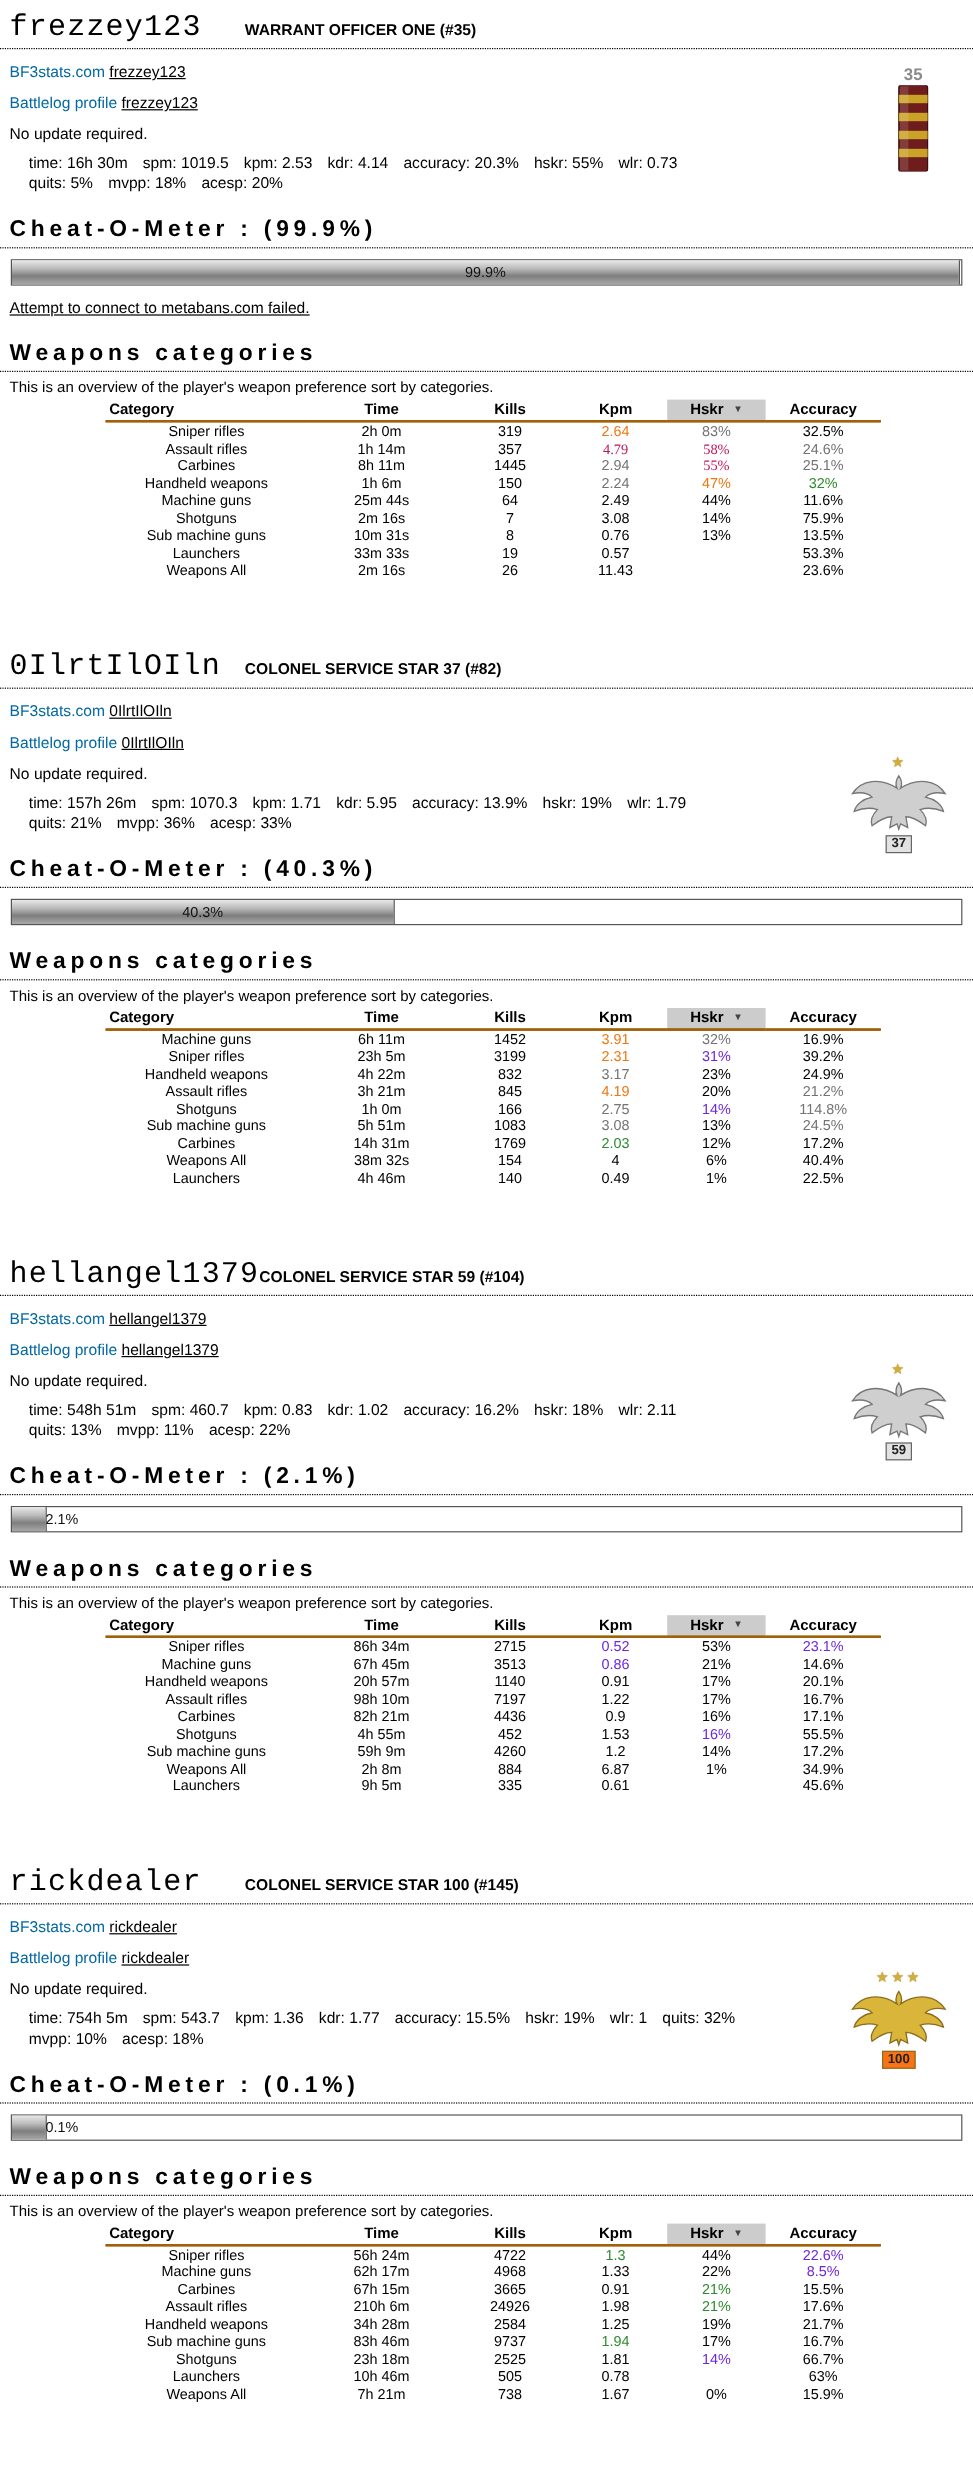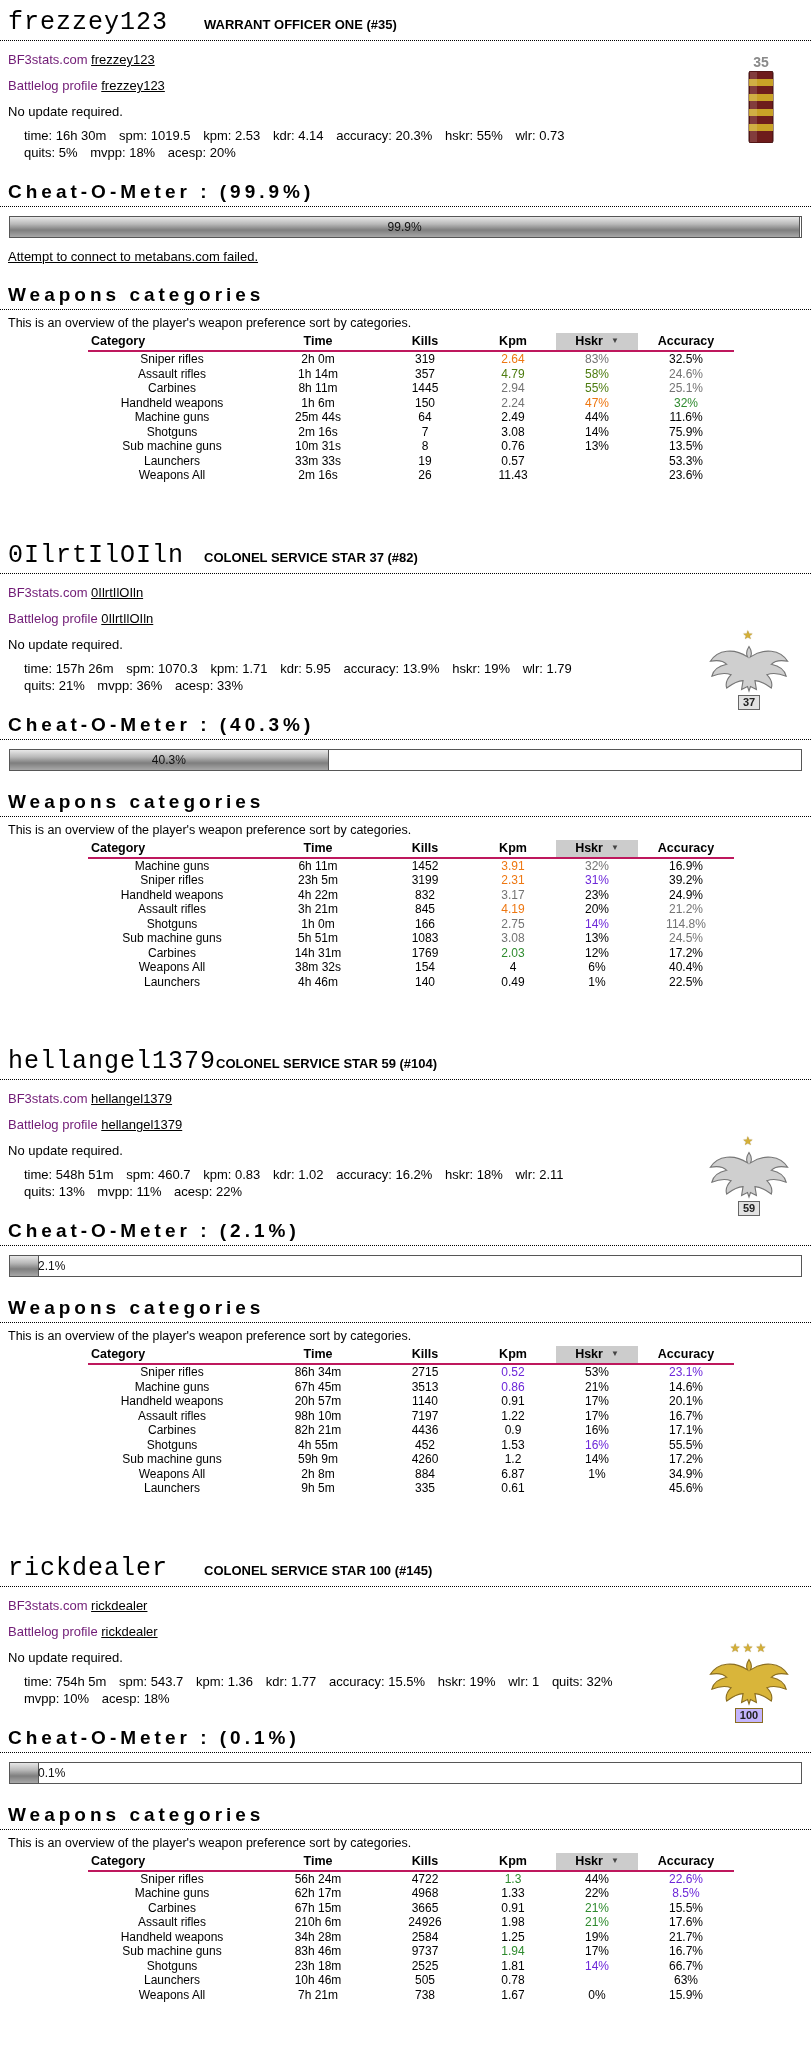--- a/index.html
+++ b/index.html
@@ -3,53 +3,53 @@
 <meta charset="utf-8">
 <style>
   html,body{margin:0;padding:0;background:#fff;color:#000;}
   body{width:811px;font-family:"Liberation Sans",sans-serif;font-size:13px;overflow-x:hidden;}
   section.player{position:relative;margin:0 0 50px 0;}
   .name-row{display:flex;align-items:baseline;border-bottom:1px dotted #000;padding:8px 0 3px 8px;}
   .pname{font-family:"Liberation Mono","DejaVu Sans Mono",monospace;font-weight:normal;font-size:25px;margin:0;min-width:196px;letter-spacing:1px;}
   .rank-title{font-weight:bold;font-size:13px;}
   .pbody{position:relative;}
   .link-line{margin:11px 0 0 8px;}
-  .link-line .llabel{color:#701a75;}
+  .link-line .llabel{color:#0369a1;}
   a.plink,a.mlink{color:#000;text-decoration:underline;cursor:pointer;}
   .note{margin:11px 0 0 8px;}
   .stats{margin:8px 0 0 24px;line-height:17px;max-width:602px;}
   .stat{margin-right:9px;white-space:nowrap;}
   .sec-heading{font-size:19px;font-weight:bold;letter-spacing:4px;margin:20px 0 0 0;padding:0 0 3px 8px;border-bottom:1px dotted #000;}
   .meter{margin:9px 9px 0 9px;height:20px;border:1px solid #565656;background:#fff;position:relative;}
   .meter-fill{height:100%;background:linear-gradient(to bottom,#e8e8e8 0%,#b9b9b9 35%,#7e7e7e 65%,#a8a8a8 100%);border-right:1px solid #565656;box-sizing:border-box;display:flex;align-items:center;justify-content:center;}
   .meter-fill.tiny{justify-content:flex-start;padding-left:28px;}
   .meter-label{font-size:12px;white-space:nowrap;color:#111;}
   .metabans{margin:11px 0 0 8px;}
   .desc{margin:6px 0 0 8px;font-size:12.5px;}
   table.weapons{border-collapse:collapse;margin:3px 0 0 88px;font-size:12px;}
-  table.weapons th{font-size:12.5px;font-weight:bold;text-align:center;padding:1px 3px 2px 3px;border-bottom:2px solid #be185d;}
+  table.weapons th{font-size:12.5px;font-weight:bold;text-align:center;padding:1px 3px 2px 3px;border-bottom:2px solid #a16207;}
   table.weapons th.c-cat{text-align:left;}
   table.weapons td{text-align:center;padding:0 3px;line-height:14.5px;height:14.5px;}
   .c-cat{width:162px;}.c-time{width:118px;}.c-kills{width:84px;}.c-kpm{width:80px;}.c-hskr{width:76px;}.c-acc{width:90px;}
   th.c-hskr{background:#ccc;cursor:pointer;}
   .sort-arrow{font-size:8px;color:#444;margin-left:8px;vertical-align:2px;}
   .clr-good{color:#737373;}
   .clr-good2{color:#2e8b2e;}
   .clr-warn{color:#ee7711;}
-  .clr-bad{color:#4d7c0f;}
+  .clr-bad{color:#be185d;font-family:Liberation Serif, serif;}
   .clr-muted{color:#6d28d9;}
   .rank-icon{position:absolute;right:14px;top:44px;width:96px;text-align:center;}
   .rank-icon.wo1{right:26px;top:2px;width:48px;}
   .icon-num.top{color:#8a8a8a;font-weight:bold;font-size:14px;margin-bottom:1px;}
   .stars{color:#d4af37;font-size:12px;letter-spacing:2px;height:13px;line-height:13px;text-shadow:0 0 1px #8a6d1f;}
   .icon-eagle svg{display:block;margin:0 auto;}
   .eagle-shape{fill:#cfcfcf;stroke:#767676;stroke-width:1.5;}
   .rank-icon.gold .eagle-shape{fill:#d9b53a;stroke:#8a6d1f;}
   .badge{display:inline-block;margin-top:-4px;background:#e2e2e2;border:1px solid #666;color:#222;font-weight:bold;font-size:11px;padding:0 4px;line-height:13px;}
-  .rank-icon.gold .badge{background:#c4b5fd;border-color:#8a6d1f;}
+  .rank-icon.gold .badge{background:#f97316;border-color:#8a6d1f;}
 </style>
 </head>
 <body>
 
 <main id="main">
   <section class="player">
     <div class="name-row">
       <h1 class="pname">frezzey123</h1>
       <span class="rank-title">WARRANT OFFICER ONE (#35)</span>
     </div>

